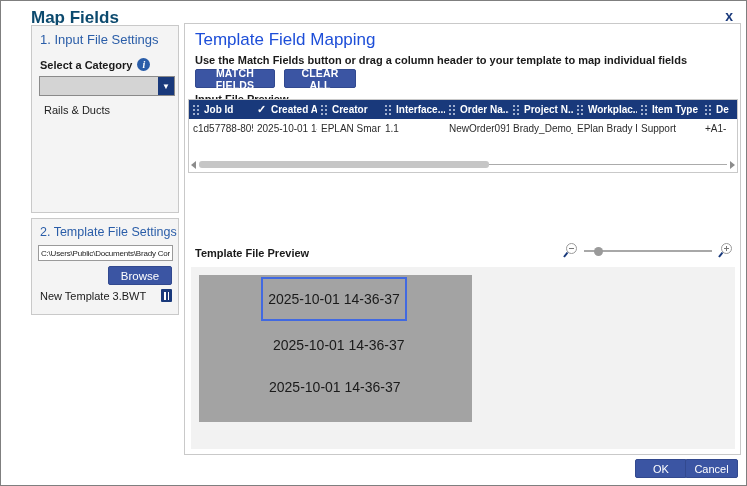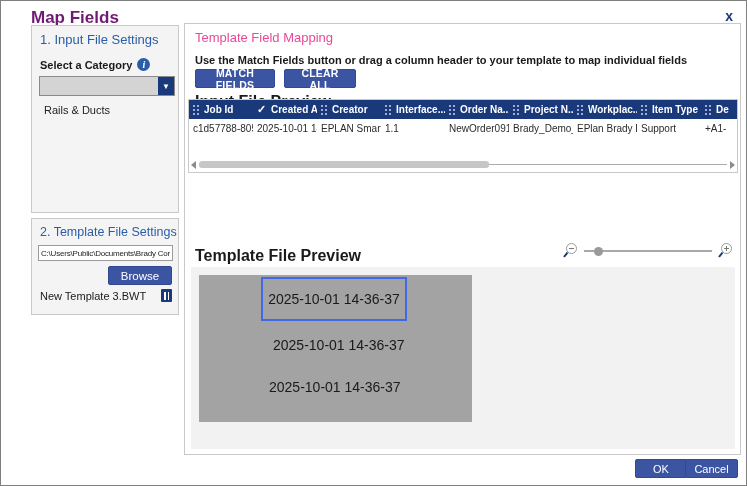--- a/index.html
+++ b/index.html
@@ -1,17 +1,17 @@
 <!DOCTYPE html>
 <html><head>
 <meta charset="utf-8">
 <style>
   html,body{margin:0;padding:0;background:#e8e8e8;font-family:"Liberation Sans",sans-serif;}
   .dialog{position:relative;width:747px;height:486px;box-sizing:border-box;background:#fff;border:1px solid #7f7f7f;overflow:hidden;}
-  .title{position:absolute;left:30px;top:7px;font-size:17px;font-weight:bold;color:#701a75;}
+  .title{position:absolute;left:30px;top:7px;font-size:17px;font-weight:bold;color:#0c4a6e;}
   .close{position:absolute;right:13px;top:8px;font-size:14px;font-weight:bold;color:#19397B;cursor:pointer;line-height:14px;}
 
   
   .panel{position:absolute;left:30px;box-sizing:border-box;background:#F4F4F4;border:1px solid #C9C9C9;}
   .p1{top:24px;width:148px;height:188px;}
   .p2{top:217px;width:148px;height:97px;}
   .panel h2{margin:0;position:absolute;left:8px;top:6px;font-size:13px;font-weight:normal;color:#2A5DA8;white-space:nowrap;}
   .lblrow{position:absolute;left:8px;top:32px;display:flex;align-items:center;gap:5px;}
   .lbl{font-size:11px;font-weight:bold;color:#1a1a1a;}
   .info{display:inline-block;width:13px;height:13px;border-radius:50%;background:#2A5DA8;position:relative;}
@@ -27,26 +27,26 @@
   .browse{position:absolute;right:6px;top:47px;width:64px;height:19px;font-size:11.5px;}
   .tplrow{position:absolute;left:8px;top:70px;width:132px;display:flex;align-items:center;}
   .tplname{font-size:11px;color:#1a1a1a;}
   .delico{margin-left:auto;width:11px;height:13px;background:#19397B;border-radius:1px;position:relative;cursor:pointer;}
   .delico::before,.delico::after{content:"";position:absolute;top:3px;bottom:2px;width:1.5px;background:#fff;}
   .delico::before{left:3px;}
   .delico::after{right:3px;}
 
   
   .rpanel{position:absolute;left:183px;top:22px;width:557px;height:432px;box-sizing:border-box;background:#fff;border:1px solid #C9C9C9;}
-  .rpanel h2{margin:0;position:absolute;left:10px;top:6px;font-size:13px;font-weight:normal;color:#ec4899;}
+  .rpanel h2{margin:0;position:absolute;left:10px;top:6px;font-size:17px;font-weight:normal;color:#1d4ed8;}
   .instr{position:absolute;left:10px;top:30px;font-size:11px;font-weight:bold;color:#1a1a1a;white-space:nowrap;}
   .btnrow{position:absolute;left:10px;top:45px;display:flex;gap:9px;}
   .mfbtn{width:80px;height:19px;font-size:10.5px;font-weight:bold;letter-spacing:0.2px;}
   .cabtn{width:72px;height:19px;font-size:10.5px;font-weight:bold;letter-spacing:0.2px;}
-  .sublabel{font-size:16px;font-weight:bold;color:#1a1a1a;text-align:center;}
+  .sublabel{font-size:11px;font-weight:bold;color:#1a1a1a;text-align:center;}
   .ifp-label{position:absolute;left:10px;top:69px;}
   .table{position:absolute;left:3px;top:75px;width:550px;height:74px;box-sizing:border-box;border:1px solid #C9C9C9;background:#fff;overflow:hidden;}
   .thead{display:flex;height:19px;background:#19397B;width:600px;}
   .th{flex:0 0 64px;width:64px;box-sizing:border-box;padding-left:4px;display:flex;align-items:center;gap:4px;color:#fff;font-size:10px;font-weight:bold;white-space:nowrap;overflow:hidden;cursor:grab;}
   .grip{position:relative;width:7px;height:11px;flex:0 0 7px;}
   .grip::before{content:"";position:absolute;width:2px;height:2px;border-radius:50%;background:#ccd6ea;left:0;top:1px;
     box-shadow:4px 0 0 #ccd6ea,0 4px 0 #ccd6ea,4px 4px 0 #ccd6ea,0 8px 0 #ccd6ea,4px 8px 0 #ccd6ea;}
   .chk{font-size:11px;font-weight:bold;color:#fff;flex:0 0 10px;}
   .trow{display:flex;height:21px;width:600px;}
   .td{flex:0 0 64px;width:64px;box-sizing:border-box;padding-left:4px;padding-top:4px;font-size:10px;color:#2b2b2b;white-space:nowrap;overflow:hidden;}

